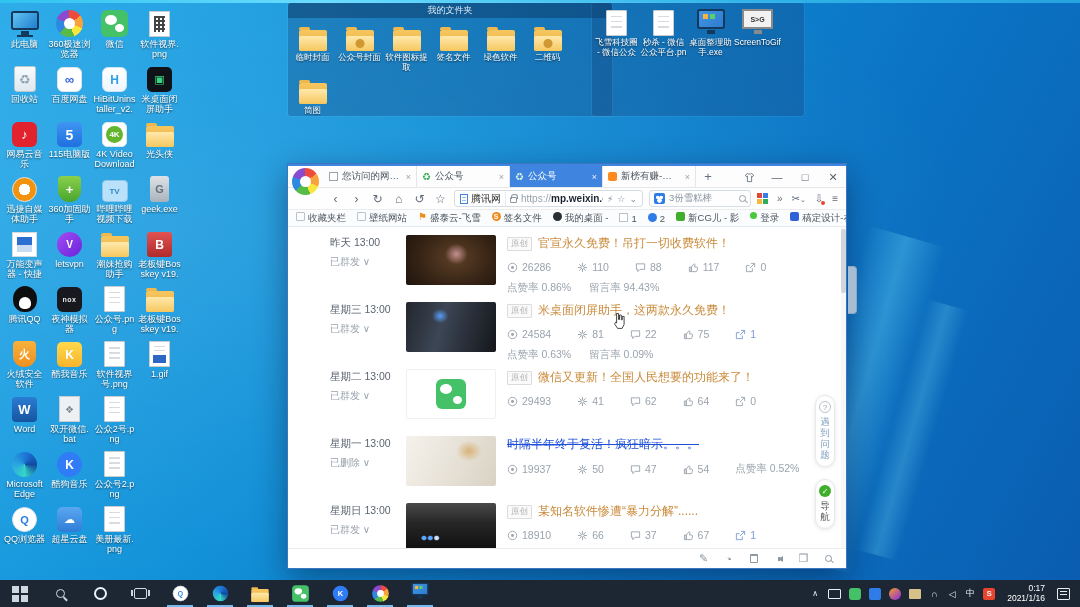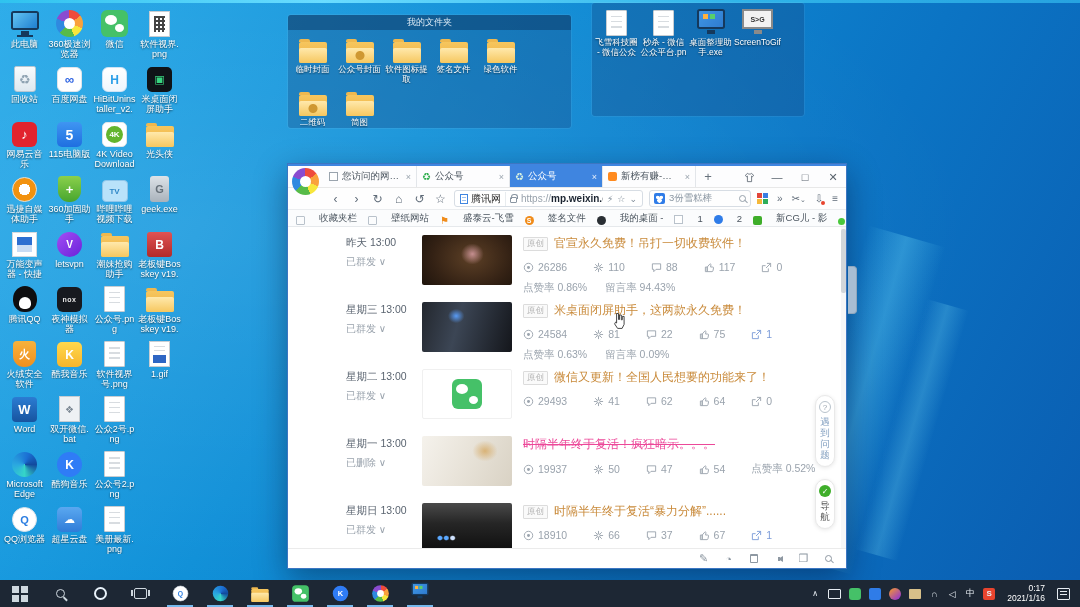--- a/index.html
+++ b/index.html
@@ -71,21 +71,21 @@
 .i-kugou{width:25px;height:25px;border-radius:50%;background:#2f7cf6;font-size:12px}
 .i-qq-browser{width:25px;height:25px;border-radius:50%;background:#fff;border:1px solid #d9e2ea;color:#2a7de1;font-size:11px}
 .i-cloud-pan{width:25px;height:25px;border-radius:5px;background:linear-gradient(#5aa8f0,#2f7cd8);font-size:11px;font-weight:normal}
 
 
 #desktop-icons{position:absolute;left:2px;top:6px;display:grid;grid-auto-flow:column;grid-template-rows:repeat(10,55px);grid-template-columns:repeat(4,45px)}
 .dt-item{width:45px;display:flex;flex-direction:column;align-items:center;cursor:default}
 .dt-item .ic-wrap{height:31px;display:flex;align-items:flex-end;justify-content:center}
 .dt-label{margin-top:2px;font-size:9px;line-height:10px;color:#fff;text-align:center;text-shadow:0 1px 2px rgba(0,0,0,.65);max-height:20px;overflow:hidden;word-break:break-all;padding:0 1px}
 .dt-group{position:absolute;background:rgba(22,64,118,.30);border-radius:3px;box-shadow:0 0 0 1px rgba(255,255,255,.06)}
-.g1{left:288px;top:15px;width:283px;height:113px}
+.g1{left:288px;top:3px;width:324px;height:113px}
 .g2{left:592px;top:3px;width:212px;height:113px}
 .g-header{height:15px;background:rgba(8,36,74,.38);border-radius:3px 3px 0 0;color:#dceaf5;font-size:9px;display:flex;align-items:center;justify-content:center}
 .g-items{display:flex;flex-wrap:wrap;padding:3px 1px}
 .g-item{width:47px;display:flex;flex-direction:column;align-items:center;margin-bottom:2px}
 .g-item .ic-wrap{height:30px;display:flex;align-items:flex-end;justify-content:center}
 .g-label{margin-top:2px;font-size:8.5px;line-height:9.5px;color:#fff;text-align:center;text-shadow:0 1px 2px rgba(0,0,0,.65);max-height:19px;overflow:hidden;word-break:break-all}
 
 
 .bwin{position:absolute;left:287px;top:163px;width:560px;height:406px;background:#fff;border:1px solid #3c76c2;box-shadow:0 10px 30px rgba(0,10,40,.40);display:flex;flex-direction:column}
 .tabstrip{height:24px;background:#fdfdfe;border-top:2px solid #3f85e0;border-bottom:1px solid #e8e8e8;display:flex;align-items:stretch;padding-left:36px;position:relative;flex:none}
@@ -123,49 +123,49 @@
 .mag::after{content:"";position:absolute;width:4px;height:1.3px;background:#98a2ac;transform:rotate(45deg);right:-3px;bottom:-1px}
 .tb-right{display:flex;align-items:center;gap:9px;color:#5f6b78;font-size:10px}
 .grid4{width:11px;height:11px;background:
  linear-gradient(#e2453a,#e2453a) 0 0/5px 5px no-repeat,
  linear-gradient(#3a7de2,#3a7de2) 6px 0/5px 5px no-repeat,
  linear-gradient(#f5b83a,#f5b83a) 0 6px/5px 5px no-repeat,
  linear-gradient(#2fae5a,#2fae5a) 6px 6px/5px 5px no-repeat}
 .dlbtn{position:relative}
 .dlbtn::after{content:"";position:absolute;right:-2px;bottom:-1px;width:4px;height:4px;border-radius:50%;background:#e8442e}
 .bookmarks{height:17px;display:flex;align-items:center;gap:11px;padding:0 8px;font-size:9.5px;color:#4a545e;background:#fbfcfd;border-bottom:1px solid #e6e9ec;flex:none;overflow:hidden}
-.bm{display:flex;align-items:flex-end;gap:14px;white-space:nowrap}
+.bm{display:flex;align-items:flex-start;gap:3px;white-space:nowrap}
 .bmi{width:9px;height:9px;flex:none;display:inline-flex;align-items:center;justify-content:center;font-size:8px}
 .bmi-folder-outline{border:1px solid #b9c2cb;border-radius:1px}
 .bmi-flag-orange{color:#f08c1b;font-size:10px}
 .bmi-sogou-circle{background:#f08c1b;border-radius:50%;color:#fff;font-size:7px;font-weight:bold}
 .bmi-black-circle{background:#2a2f34;border-radius:50%}
 .bmi-page{border:1px solid #b9c2cb;background:#fff}
 .bmi-blue-circle{background:#2f7ce8;border-radius:50%}
 .bmi-green-tile{background:#3fae2a;border-radius:2px}
 .bmi-green-dot{background:#49c83c;border-radius:50%;width:7px;height:7px}
 .bmi-blue-tile{background:#2f62d8;border-radius:2px}
 
 .content{flex:1;position:relative;background:#fff;overflow:hidden}
 .rows{position:absolute;left:0;top:6px;right:8px}
-.arow{height:67px;display:flex;padding-left:58px;align-items:flex-start}
+.arow{height:67px;display:flex;padding-left:42px;align-items:flex-start}
 .meta{width:76px;flex:none;padding-top:3px}
 .m-date{font-size:10.5px;color:#5a6470}
 .m-status{font-size:10px;color:#9aa3ad;margin-top:5px}
 .thumb{width:90px;height:50px;flex:none;margin-right:11px;border-radius:2px;margin-top:2px;display:flex;align-items:center;justify-content:center}
 .th-painting-dark{background:radial-gradient(18% 30% at 56% 38%,rgba(233,170,180,.75),transparent 70%),radial-gradient(80% 110% at 55% 45%,#5d4026 0%,#332114 55%,#140d08 100%)}
 .th-desk-dark{background:radial-gradient(14% 22% at 38% 28%,rgba(90,160,255,.95),transparent 65%),linear-gradient(105deg,#23272e 0%,#3c4655 40%,#14161b 100%)}
 .th-wechat-logo{background:#fff;border:1px solid #f0f0f0}
 .th-marble-light{background:radial-gradient(20% 30% at 70% 30%,rgba(214,168,96,.8),transparent 70%),linear-gradient(115deg,#f5f2ec 0%,#e9e4da 45%,#d9d2c4 100%)}
 .th-laptop-dark{background:radial-gradient(5% 8% at 20% 70%,#5aa8ff 0 40%,transparent 70%),radial-gradient(5% 8% at 27% 70%,#5aa8ff 0 40%,transparent 70%),radial-gradient(5% 8% at 34% 70%,#cfe2ff 0 40%,transparent 70%),linear-gradient(180deg,#4a4a4a 0%,#262626 40%,#0d0d0d 100%)}
 .info{flex:1;min-width:0;padding-top:2px}
 .title-line{display:flex;align-items:center;gap:6px;font-size:12px}
 .o-badge{font-size:8.5px;color:#b4b4b4;border:1px solid #dcdcdc;padding:0 3px;border-radius:1px;background:#fafafa;flex:none}
 .a-title{color:#c98a3a;white-space:nowrap;overflow:hidden;text-overflow:ellipsis;cursor:pointer}
-.a-title.deleted{color:#ec4899;text-decoration:line-through}
+.a-title.deleted{color:#1d4ed8;text-decoration:line-through}
 .stats{display:flex;align-items:center;margin-top:9px;font-size:10.5px;color:#9aa3ad}
 .stat{display:flex;align-items:center;gap:4px;margin-right:26px}
 .stat svg{width:11px;height:11px;stroke-width:1;display:block}
 .stat.blue{color:#7b9bd8}
 .rates{margin-top:8px;font-size:10.5px;color:#9aa3ad;display:flex;gap:18px}
 .widget{position:absolute;right:11px;width:20px;background:#fff;border:1px solid #e9e9e9;border-radius:10px;box-shadow:0 1px 4px rgba(0,0,0,.10);display:flex;flex-direction:column;align-items:center;padding:5px 0 6px;gap:3px}
 .w1{top:168px}.w2{top:252px}
 .w-q{width:12px;height:12px;border:1px solid #b9c3cc;border-radius:50%;color:#9aa3ad;font-size:8px;display:flex;align-items:center;justify-content:center}
 .w-g{width:12px;height:12px;border-radius:50%;background:#3fae2a;color:#fff;font-size:8px;display:flex;align-items:center;justify-content:center}
 .w-label{width:11px;font-size:9.5px;line-height:11px;word-break:break-all;text-align:center}
@@ -869,21 +869,21 @@
           </div>
           <div class="arow">
             <div class="meta">
               <div class="m-date">星期日 13:00</div>
               <div class="m-status">已群发 ∨</div>
             </div>
             <div class="thumb th-laptop-dark"></div>
             <div class="info">
               <div class="title-line">
                 <span class="o-badge">原创</span>
-                <span class="a-title">时隔半年终于复活“暴力分解”......</span>
+                <span class="a-title">某知名软件惨遭“暴力分解”......</span>
               </div>
               <div class="stats">
                 <span class="stat">
                   <span>
                     <svg viewBox="0 0 12 12">
                       <circle cx="6" cy="6" r="4.6" fill="none" stroke="currentColor"></circle>
                       <circle cx="6" cy="6" r="1.6" fill="currentColor"></circle>
                     </svg>
                   </span>
                   <span>18910</span>

